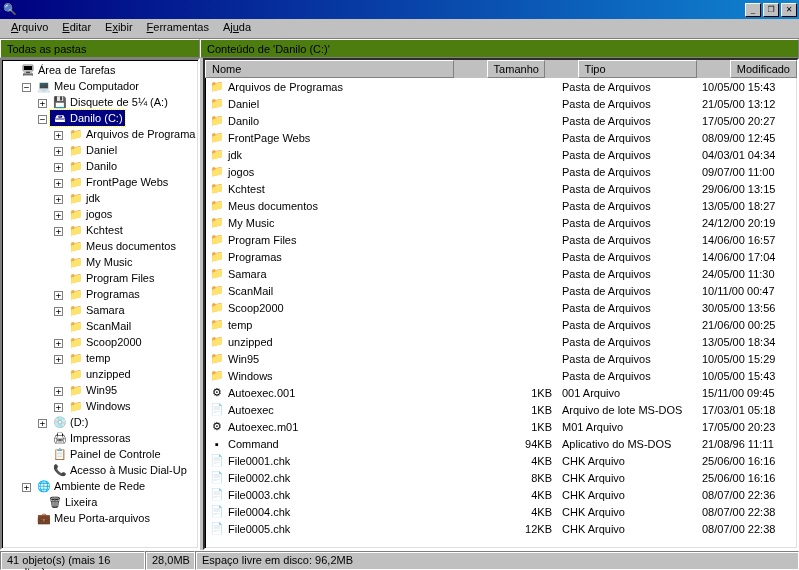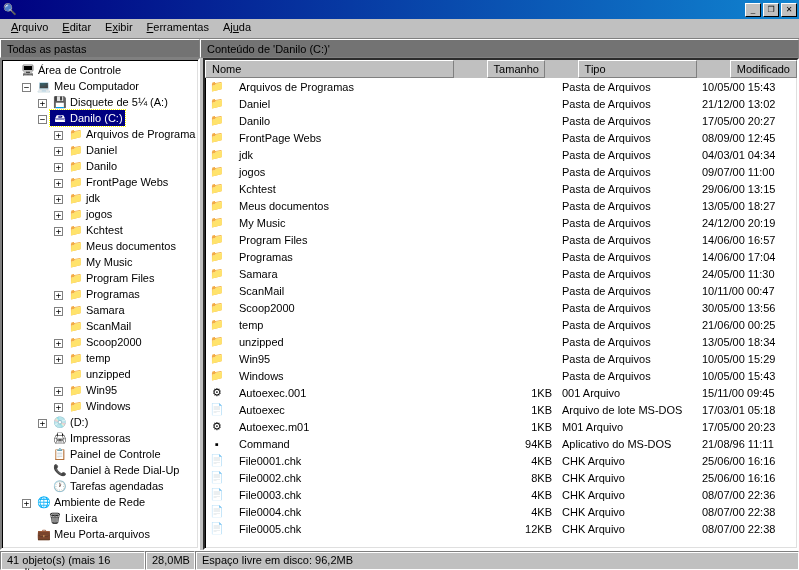--- a/index.html
+++ b/index.html
@@ -47,21 +47,21 @@
   background:#c0c0c0;
   height:20px;
   display:flex;
   border-top:1px solid #808080;
 }
 .labelbar .cell {
   padding:3px 6px;
   border:1px solid #808080;
   border-top:1px solid #fff;
   border-left:1px solid #fff;
-  background:#737373;
+  background:#4d7c0f;
 }
 .labelbar .left-cell { width:200px; }
 .labelbar .right-cell { flex:1; }
 
 .content {
   flex:1;
   display:flex;
   overflow:hidden;
 }
 .tree-pane {
@@ -118,21 +118,21 @@
   padding:2px 6px;
   font-size:11px;
 }
 .col-name { width:295px; }
 .col-size { width:58px; text-align:right; }
 .col-type { width:140px; }
 .col-mod { flex:1; }
 
 .list-body { flex:1; overflow-y:auto; overflow-x:hidden; }
 .row { display:flex; height:17px; align-items:center; }
-.row .c-name { width:295px; padding-left:4px; display:flex; align-items:center; gap:14px; }
+.row .c-name { width:295px; padding-left:4px; display:flex; align-items:center; gap:3px; }
 .row .c-size { width:58px; text-align:right; padding-right:6px; }
 .row .c-type { width:140px; padding-left:4px; }
 .row .c-mod { flex:1; padding-left:4px; }
 .ficon { width:16px; height:14px; display:inline-flex; align-items:center; justify-content:center; font-size:12px; }
 
 .statusbar {
   height:20px;
   background:#c0c0c0;
   display:flex;
   border-top:1px solid #fff;
@@ -201,21 +201,21 @@
 </div>
 
 <div class="content">
 
   <div class="tree-pane">
     <div class="tree-scroll">
     <div class="tree" id="tree">
           <div class="tree-node" style="padding-left:4px">
     <span class="expander empty"></span><span class="tree-label">
               <span class="ticon desk"></span>
-              <span>Área de Controle</span>
+              <span>Área de Tarefas</span>
             </span>
   </div>
           <div class="tree-node" style="padding-left:20px">
     <span class="expander">−</span><span class="tree-label">
               <span class="ticon comp"></span>
               <span>Meu Computador</span>
             </span>
   </div>
           <div class="tree-node" style="padding-left:36px">
     <span class="expander">+</span><span class="tree-label">
@@ -351,27 +351,21 @@
   </div>
           <div class="tree-node" style="padding-left:36px">
     <span class="expander empty"></span><span class="tree-label">
               <span class="ticon ctrl"></span>
               <span>Painel de Controle</span>
             </span>
   </div>
           <div class="tree-node" style="padding-left:36px">
     <span class="expander empty"></span><span class="tree-label">
               <span class="ticon dial"></span>
-              <span>Daniel à Rede Dial-Up</span>
-            </span>
-  </div>
-          <div class="tree-node" style="padding-left:36px">
-    <span class="expander empty"></span><span class="tree-label">
-              <span class="ticon sched"></span>
-              <span>Tarefas agendadas</span>
+              <span>Acesso à Music Dial-Up</span>
             </span>
   </div>
           <div class="tree-node" style="padding-left:20px">
     <span class="expander">+</span><span class="tree-label">
               <span class="ticon net"></span>
               <span>Ambiente de Rede</span>
             </span>
   </div>
           <div class="tree-node" style="padding-left:31px">
     <span class="expander empty"></span><span class="tree-label">
@@ -408,21 +402,21 @@
     <div class="c-type">Pasta de Arquivos</div>
     <div class="c-mod">10/05/00 15:43</div>
   </div>
         <div class="row">
     <div class="c-name">
             <span class="ficon folder-closed"></span>
             <span>Daniel</span>
           </div>
     <div class="c-size"></div>
     <div class="c-type">Pasta de Arquivos</div>
-    <div class="c-mod">21/12/00 13:02</div>
+    <div class="c-mod">21/05/00 13:12</div>
   </div>
         <div class="row">
     <div class="c-name">
             <span class="ficon folder-closed"></span>
             <span>Danilo</span>
           </div>
     <div class="c-size"></div>
     <div class="c-type">Pasta de Arquivos</div>
     <div class="c-mod">17/05/00 20:27</div>
   </div>

